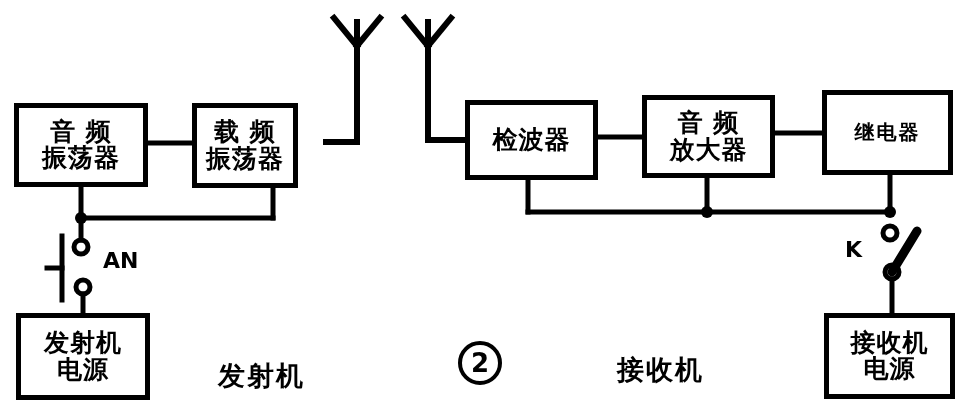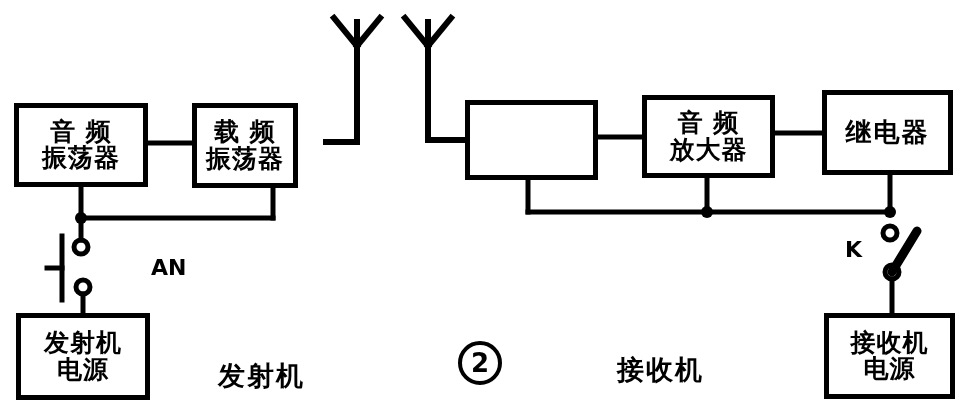--- a/index.html
+++ b/index.html
@@ -35,21 +35,21 @@
     color: #000;
     font-weight: 700;
     z-index: 3;
   }
   .blk .ln {
     display: block;
     white-space: nowrap;
     letter-spacing: 1px;
   }
   .blk.two .ln { font-size: 25px; }
-  .blk.one .ln { font-size: 26px; letter-spacing: 2px; }
+  .blk.one .ln { font-size: 20px; letter-spacing: 2px; }
   .blk.pwr .ln { font-size: 25px; }
   .lbl {
     position: absolute;
     color: #000;
     font-weight: 700;
     z-index: 4;
     white-space: nowrap;
   }
   .lbl.sw { font-size: 22px; font-family: "DejaVu Sans", "Liberation Sans", sans-serif; }
   .lbl.cap { font-size: 27px; letter-spacing: 2px; }
@@ -156,37 +156,38 @@
     <span class="ln">载 频</span>
     <span class="ln">振荡器</span>
   </div>
 
   <div class="blk pwr" style="left:16px; top:313px; width:134px; height:87px;">
     <span class="ln">发射机</span>
     <span class="ln">电源</span>
   </div>
 
   <div class="blk two" style="left:465px; top:100px; width:133px; height:80px;">
+    <span class="ln">检波器</span>
   </div>
 
   <div class="blk two" style="left:642px; top:95px; width:133px; height:83px;">
     <span class="ln">音 频</span>
     <span class="ln">放大器</span>
   </div>
 
   <div class="blk one" style="left:822px; top:90px; width:131px; height:85px;">
     <span class="ln">继电器</span>
   </div>
 
   <div class="blk pwr" style="left:824px; top:313px; width:131px; height:86px;">
     <span class="ln">接收机</span>
     <span class="ln">电源</span>
   </div>
 
-  <div class="lbl sw" style="left:103px; top:255px;margin-left:48px;">AN</div>
+  <div class="lbl sw" style="left:103px; top:248px;">AN</div>
 
   <div class="lbl sw" style="left:845px; top:237px;">K</div>
 
   <div class="lbl cap" style="left:218px; top:358px;">发射机</div>
 
   <div class="lbl cap" style="left:617px; top:352px;">接收机</div>
 
   <div class="fignum" style="left:458px; top:341px;">2</div>
 
 </div>

